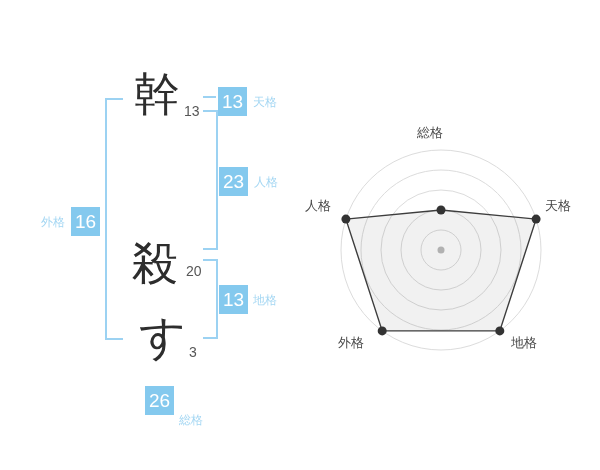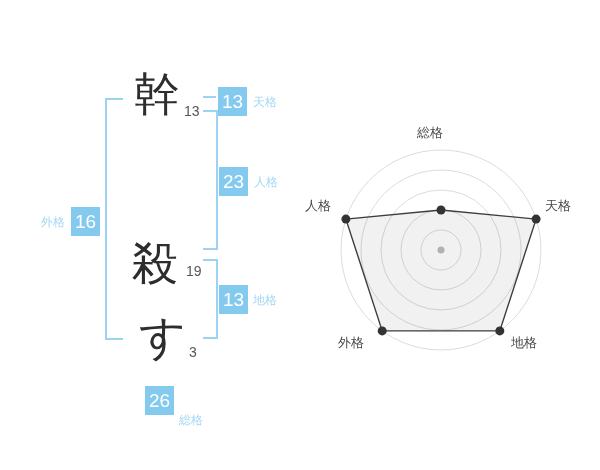--- a/index.html
+++ b/index.html
@@ -43,21 +43,21 @@
   .radar{position:absolute;left:296px;top:110px;}
 </style>
 </head>
 <body>
 
 <div class="canvas" style="--badge: #84c9ee; --lblblue: #a5d7f3; --bracket: #9cd2f2;">
 
   <div class="kanji k1">幹</div>
   <div class="strokes s1">13</div>
   <div class="kanji k2">殺</div>
-  <div class="strokes s2">19</div>
+  <div class="strokes s2">20</div>
   <div class="kanji k3">す</div>
   <div class="strokes s3">3</div>
 
   <div class="bracket bracket-left"></div>
   <div class="bracket dash-tenkaku"></div>
   <div class="bracket bracket-right bracket-jinkaku"></div>
   <div class="bracket bracket-right bracket-chikaku"></div>
 
   <div class="badge b-ten">13</div>
   <div class="fmt-label l-ten">天格</div>

